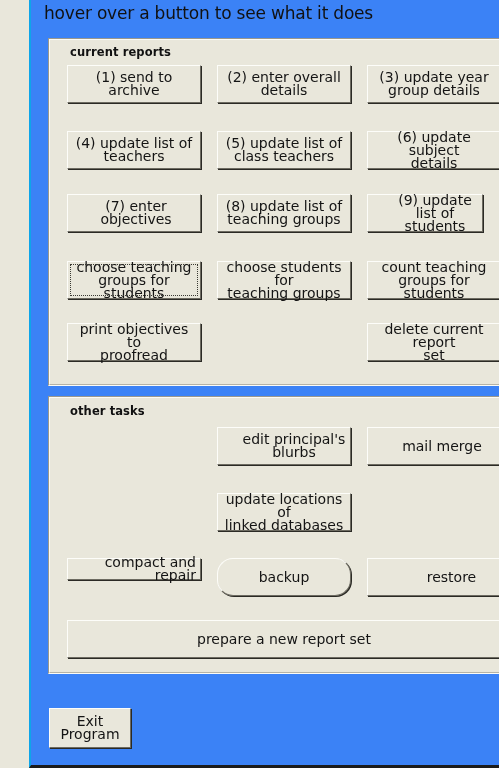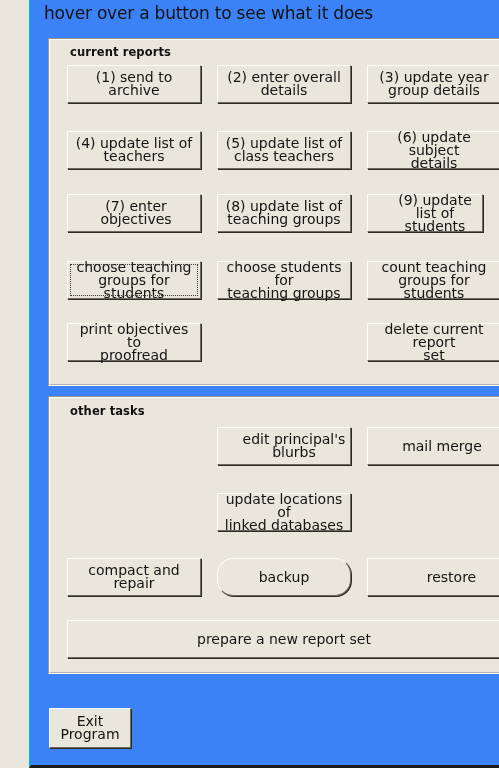--- a/index.html
+++ b/index.html
@@ -182,21 +182,21 @@
     <span>edit principal's blurbs</span>
   </div>
   <div class="btn" style="left:336px; top:427px; width:150px; height:38px;">
     <span>mail merge</span>
   </div>
 
   <div class="btn" style="left:186px; top:493px; width:134px; height:38px;">
     <span>update locations of<br>linked databases</span>
   </div>
 
-  <div class="btn" style="left:36px;  top:558px; width:134px; height:38px;">
+  <div class="btn" style="left:36px;  top:558px; width:134px; height:22px;text-align:right;">
     <span>compact and repair</span>
   </div>
   <div class="btn" style="left:186px; top:558px; width:134px; height:38px;border-radius:16px;">
     <span>backup</span>
   </div>
   <div class="btn" style="left:336px; top:558px; width:134px; height:38px;padding-left:39px;">
     <span>restore</span>
   </div>
 
   <div class="btn" style="left:36px;  top:620px; width:434px; height:38px;">

